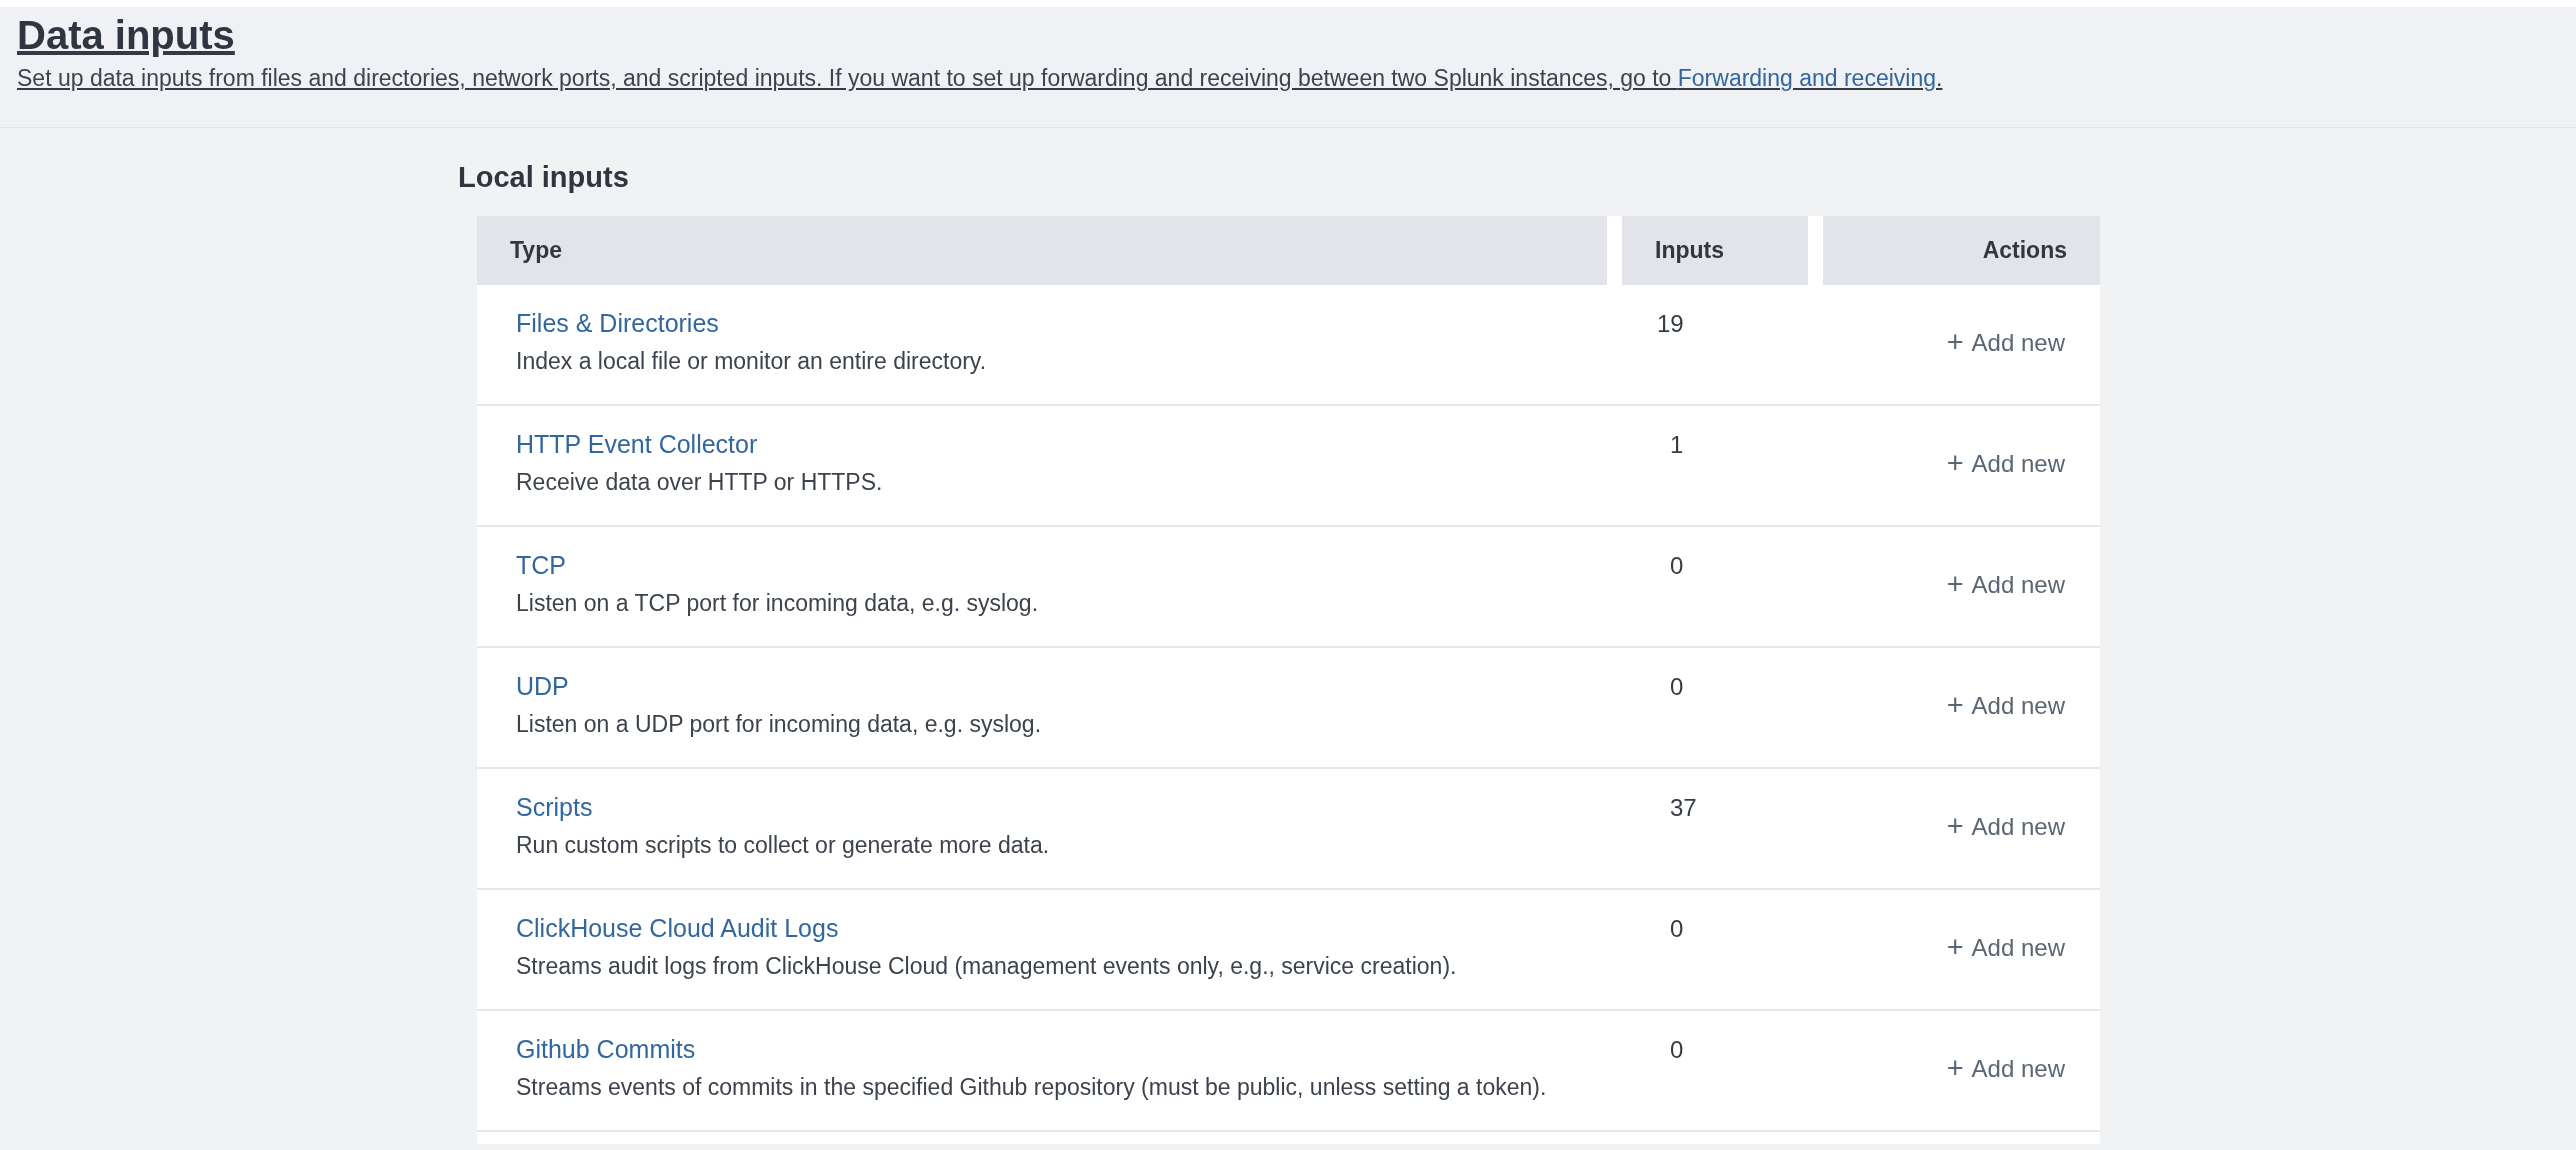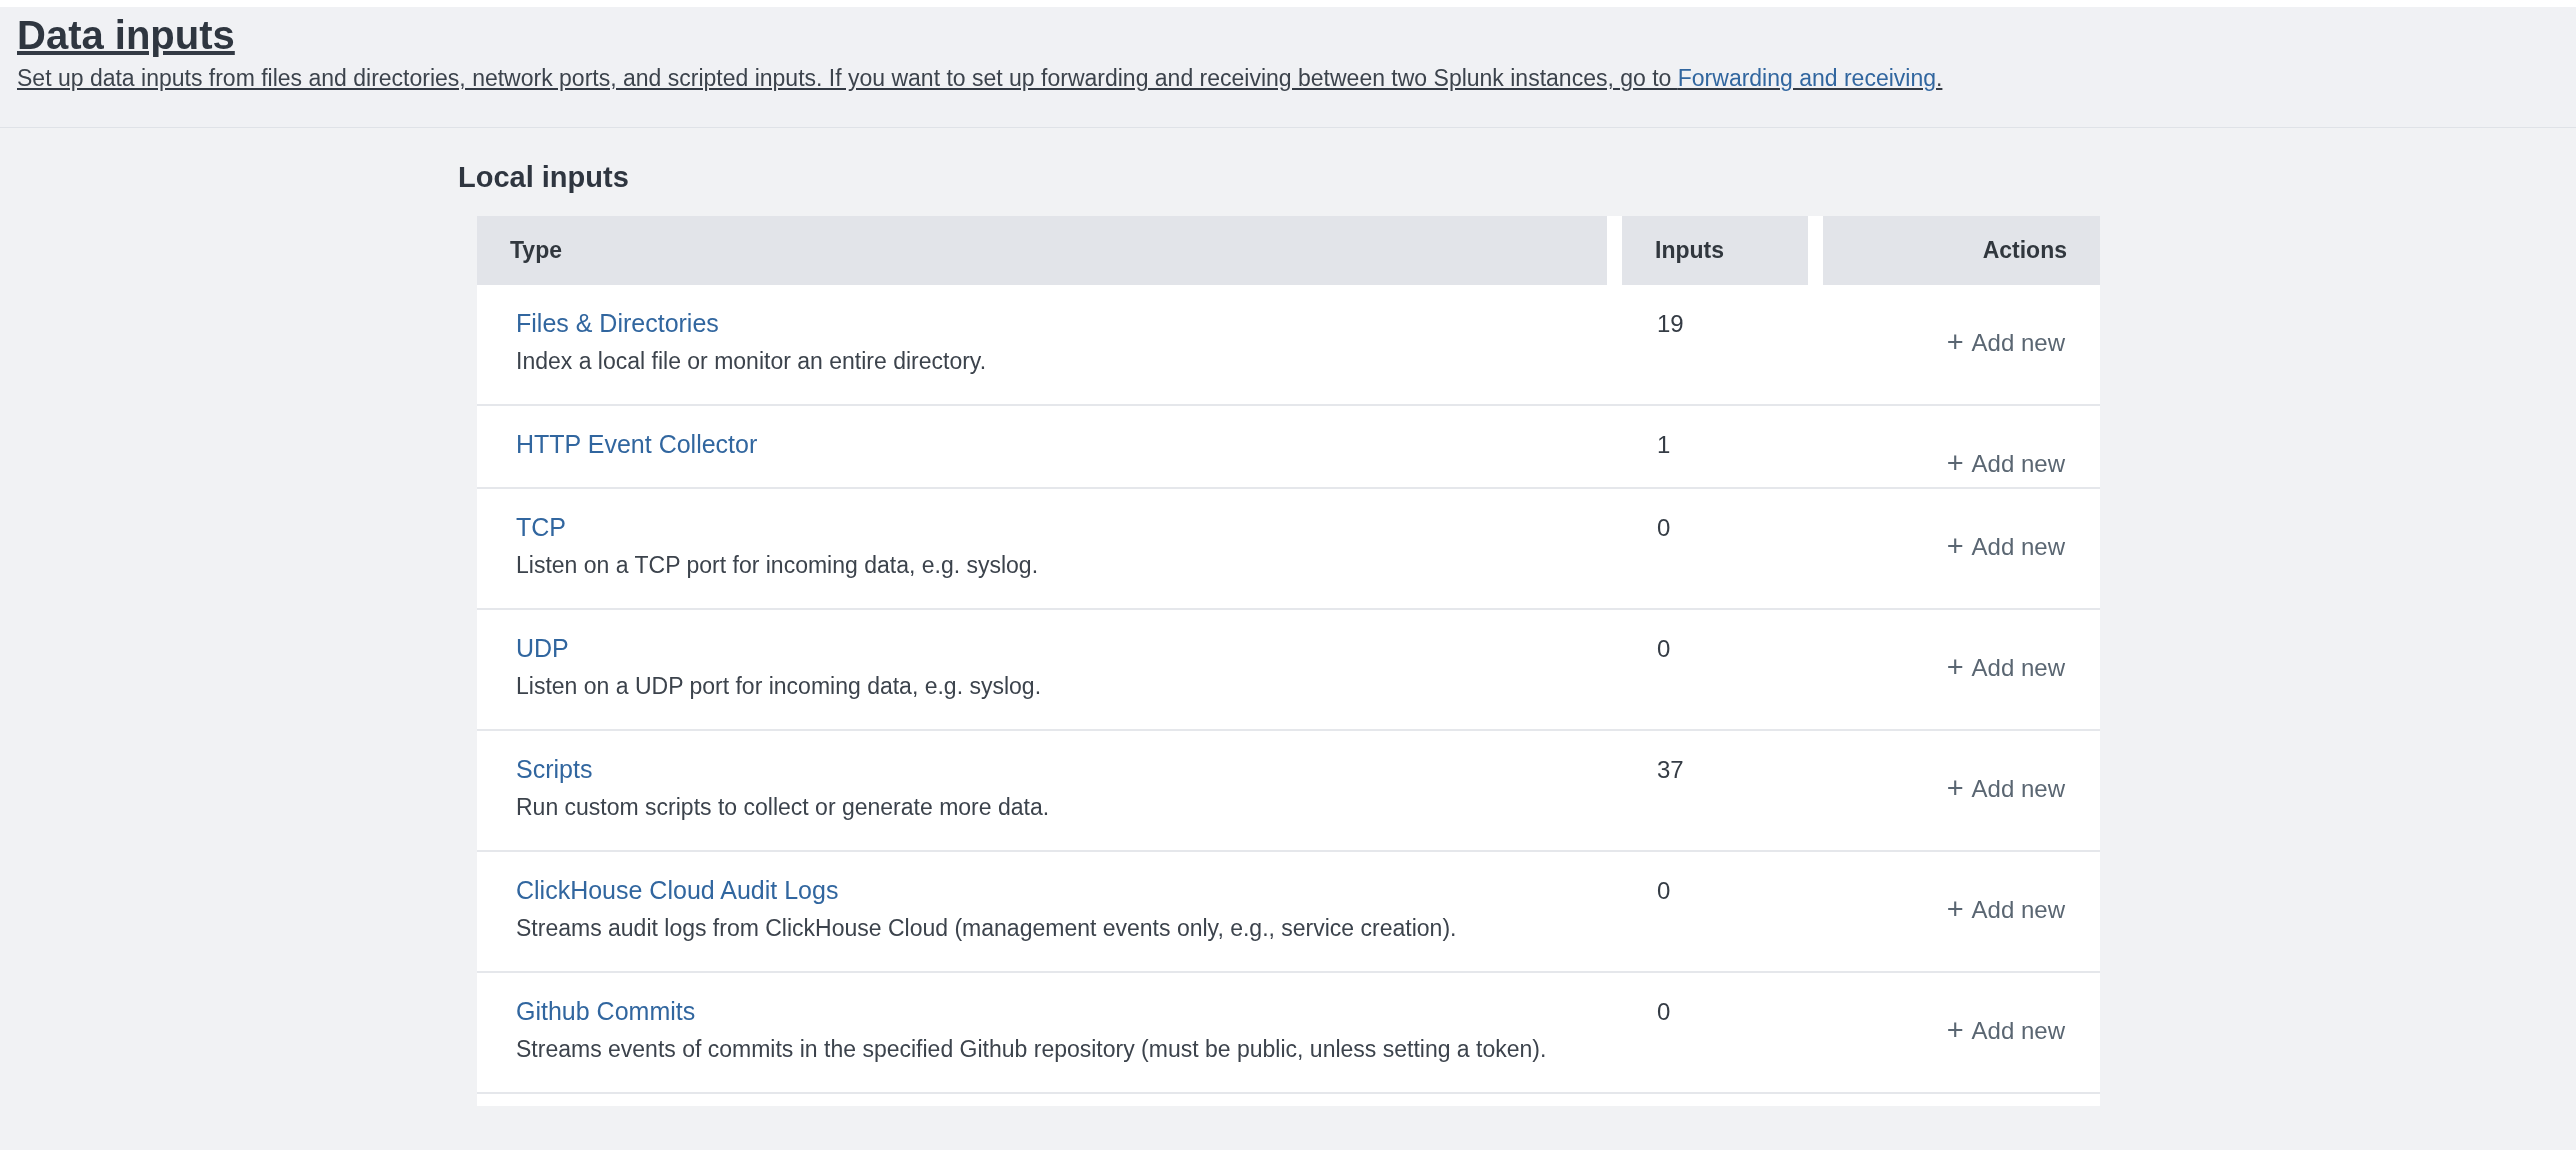--- a/index.html
+++ b/index.html
@@ -77,21 +77,21 @@
     box-sizing: border-box;
   }
   .th-type   { width: 1130px; }
   .th-inputs { width: 186px; }
   .th-actions{ flex: 1; justify-content: flex-end; }
   .tbody { background: transparent; }
   .row {
     display: flex;
     background: #ffffff;
   }
-  .row + .row { border-top: 2.6px solid #e5e7eb; }
+  .row + .row { border-top: 2.6px solid #e5e7eb; gap: 13px; }
   .cell { box-sizing: border-box; margin-left: 6px; }
   .cell-type {
     width: 1135px;
     padding: 24px 33px 28px 33px;
   }
   .type-link {
     font-size: 25px;
     line-height: 29px;
     color: #31669f;
     text-decoration: none;
@@ -164,20 +164,21 @@
     </div>
     <div class="cell cell-inputs">19</div>
     <div class="cell cell-actions">
       <a href="#" class="add-new"><span class="plus">+</span><span>Add new</span></a>
     </div>
   </div>
 
   <div class="row">
     <div class="cell cell-type">
       <a href="#" class="type-link">HTTP Event Collector</a>
+      <div class="type-desc">Receive data over HTTP or HTTPS.</div>
     </div>
     <div class="cell cell-inputs">1</div>
     <div class="cell cell-actions">
       <a href="#" class="add-new"><span class="plus">+</span><span>Add new</span></a>
     </div>
   </div>
 
   <div class="row">
     <div class="cell cell-type">
       <a href="#" class="type-link">TCP</a>

